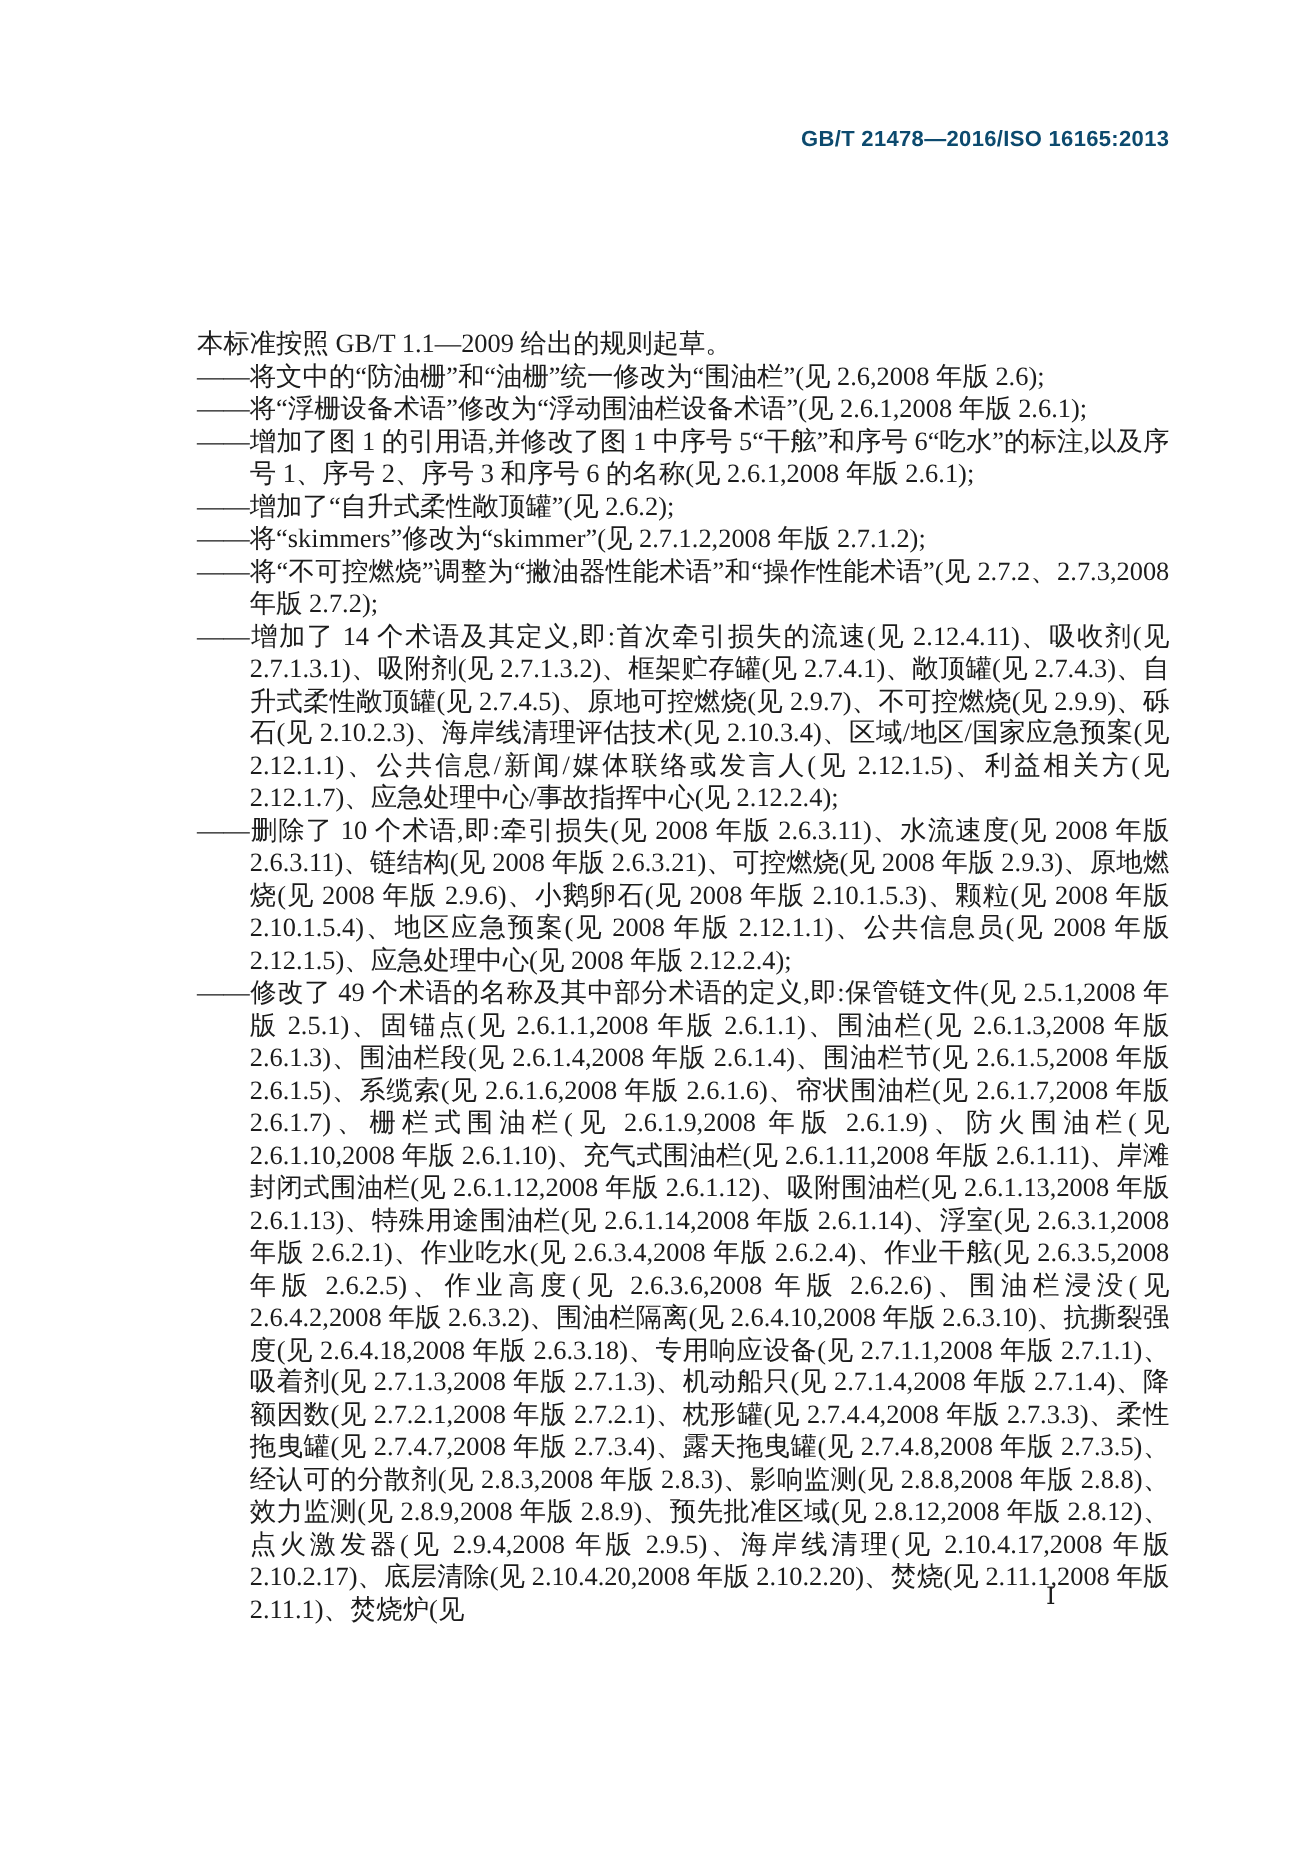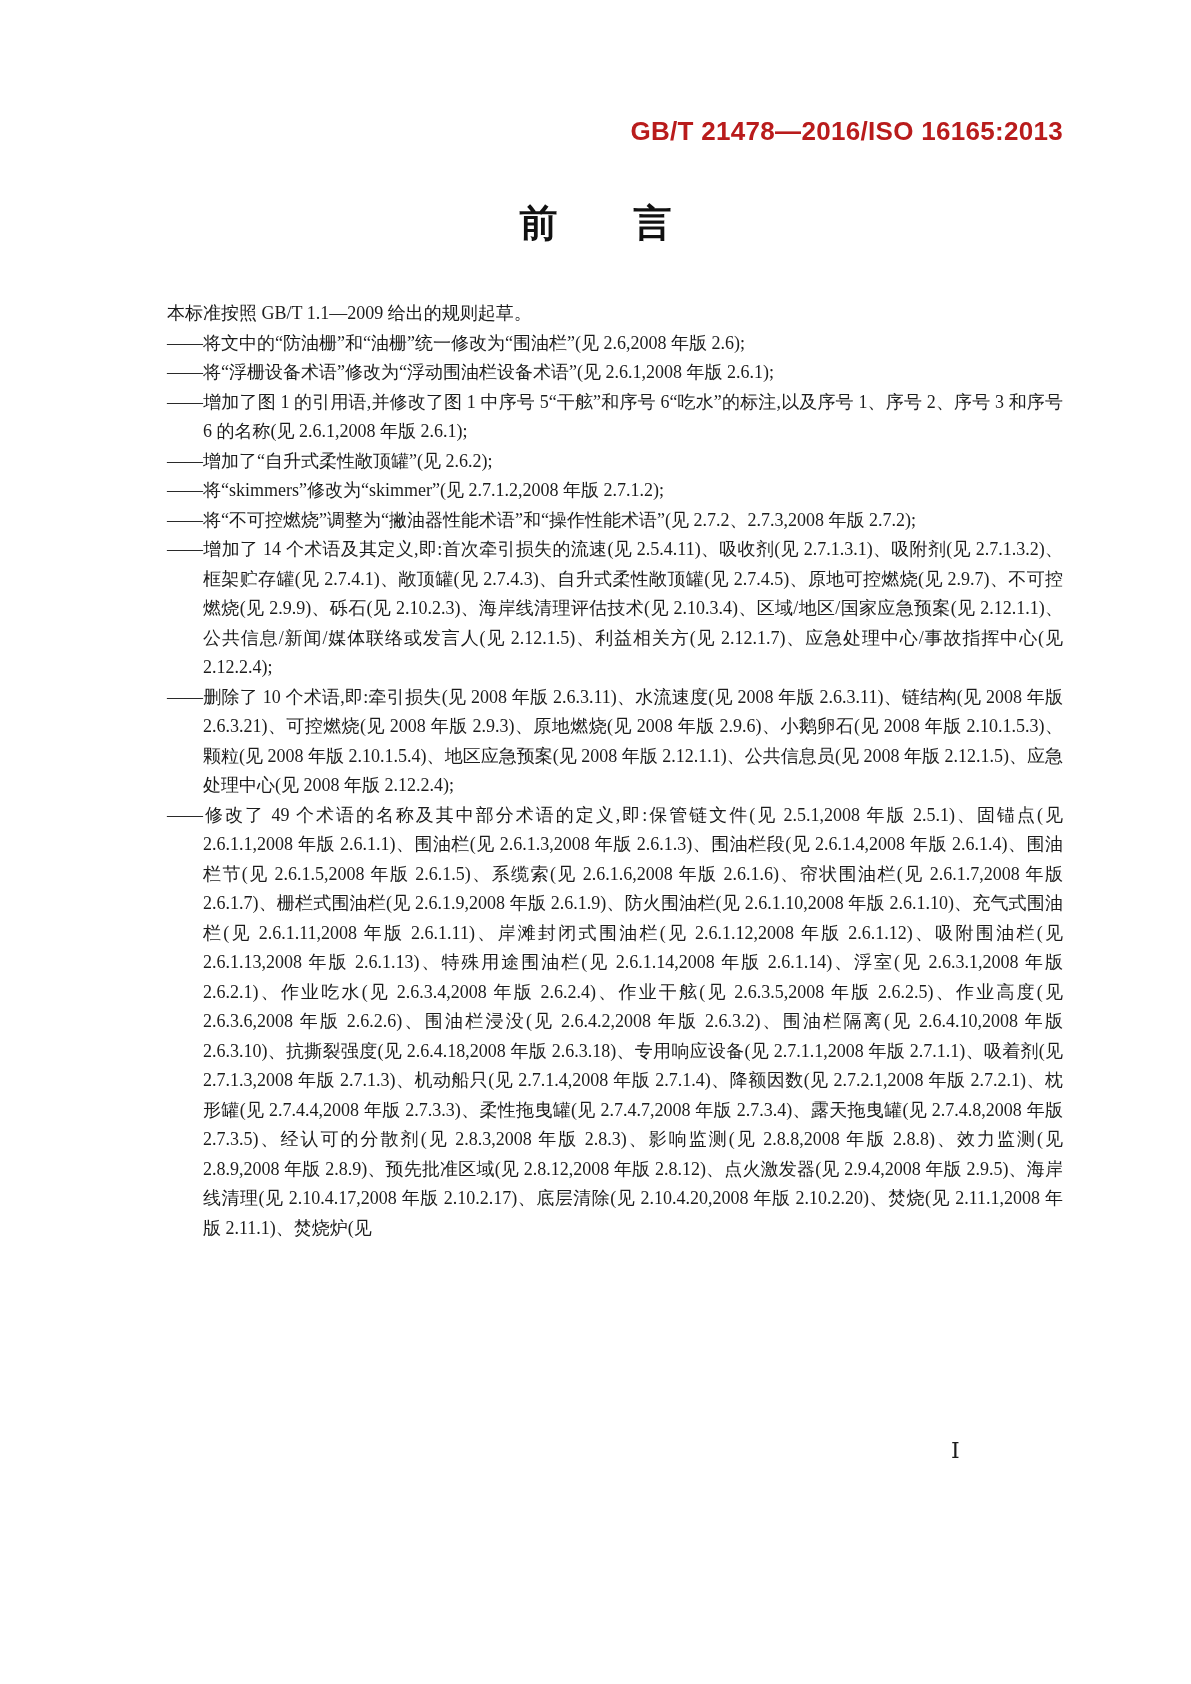--- a/index.html
+++ b/index.html
@@ -12,42 +12,42 @@
     color: #1c1c1c;
     font-family: "Liberation Serif", "DejaVu Serif", serif;
     overflow: hidden;
   }
   .std-header {
     position: absolute;
     top: 116px;
     right: 128px;
     font-family: "Liberation Sans", "DejaVu Sans", sans-serif;
     font-weight: 700;
-    font-size: 26px;
+    font-size: 20px;
     letter-spacing: 0.3px;
-    color: #b91c1c;
+    color: #0c4a6e;
     white-space: nowrap;
   }
   .doc-title {
     position: absolute;
     top: 198px;
     left: 0;
     width: 100%;
     text-align: center;
     font-family: "Liberation Sans", "DejaVu Sans", sans-serif;
     font-weight: 700;
     font-size: 38px;
     color: #111111;
   }
   .doc-body {
     position: absolute;
     top: 299px;
     left: 131px;
     width: 932px;
-    font-size: 18px;
+    font-size: 24px;
     line-height: 29.5px;
     text-align: justify;
     color: #1c1c1c;
   }
   .doc-body p { margin: 0; }
   .doc-body p.indent { text-indent: 2em; }
   .doc-body p.hang { padding-left: 4em; text-indent: -2em; }
   .page-num {
     position: absolute;
     top: 1438px;
@@ -56,30 +56,29 @@
     color: #1c1c1c;
   }
 </style>
 </head>
 <body>
 
 <div class="page">
 
   <div class="std-header">GB/T 21478—2016/ISO 16165:2013</div>
 
-  <h1 class="doc-title">前　　言</h1>
 
   <div class="doc-body">
     <p class="indent">本标准按照 GB/T 1.1—2009 给出的规则起草。</p>
     <p class="hang">——将文中的“防油栅”和“油栅”统一修改为“围油栏”(见 2.6,2008 年版 2.6);</p>
     <p class="hang">——将“浮栅设备术语”修改为“浮动围油栏设备术语”(见 2.6.1,2008 年版 2.6.1);</p>
     <p class="hang">——增加了图 1 的引用语,并修改了图 1 中序号 5“干舷”和序号 6“吃水”的标注,以及序号 1、序号 2、序号 3 和序号 6 的名称(见 2.6.1,2008 年版 2.6.1);</p>
     <p class="hang">——增加了“自升式柔性敞顶罐”(见 2.6.2);</p>
     <p class="hang">——将“skimmers”修改为“skimmer”(见 2.7.1.2,2008 年版 2.7.1.2);</p>
     <p class="hang">——将“不可控燃烧”调整为“撇油器性能术语”和“操作性能术语”(见 2.7.2、2.7.3,2008 年版 2.7.2);</p>
-    <p class="hang">——增加了 14 个术语及其定义,即:首次牵引损失的流速(见 2.5.4.11)、吸收剂(见 2.7.1.3.1)、吸附剂(见 2.7.1.3.2)、框架贮存罐(见 2.7.4.1)、敞顶罐(见 2.7.4.3)、自升式柔性敞顶罐(见 2.7.4.5)、原地可控燃烧(见 2.9.7)、不可控燃烧(见 2.9.9)、砾石(见 2.10.2.3)、海岸线清理评估技术(见 2.10.3.4)、区域/地区/国家应急预案(见 2.12.1.1)、公共信息/新闻/媒体联络或发言人(见 2.12.1.5)、利益相关方(见 2.12.1.7)、应急处理中心/事故指挥中心(见 2.12.2.4);</p>
+    <p class="hang">——增加了 14 个术语及其定义,即:首次牵引损失的流速(见 2.12.4.11)、吸收剂(见 2.7.1.3.1)、吸附剂(见 2.7.1.3.2)、框架贮存罐(见 2.7.4.1)、敞顶罐(见 2.7.4.3)、自升式柔性敞顶罐(见 2.7.4.5)、原地可控燃烧(见 2.9.7)、不可控燃烧(见 2.9.9)、砾石(见 2.10.2.3)、海岸线清理评估技术(见 2.10.3.4)、区域/地区/国家应急预案(见 2.12.1.1)、公共信息/新闻/媒体联络或发言人(见 2.12.1.5)、利益相关方(见 2.12.1.7)、应急处理中心/事故指挥中心(见 2.12.2.4);</p>
     <p class="hang">——删除了 10 个术语,即:牵引损失(见 2008 年版 2.6.3.11)、水流速度(见 2008 年版 2.6.3.11)、链结构(见 2008 年版 2.6.3.21)、可控燃烧(见 2008 年版 2.9.3)、原地燃烧(见 2008 年版 2.9.6)、小鹅卵石(见 2008 年版 2.10.1.5.3)、颗粒(见 2008 年版 2.10.1.5.4)、地区应急预案(见 2008 年版 2.12.1.1)、公共信息员(见 2008 年版 2.12.1.5)、应急处理中心(见 2008 年版 2.12.2.4);</p>
     <p class="hang">——修改了 49 个术语的名称及其中部分术语的定义,即:保管链文件(见 2.5.1,2008 年版 2.5.1)、固锚点(见 2.6.1.1,2008 年版 2.6.1.1)、围油栏(见 2.6.1.3,2008 年版 2.6.1.3)、围油栏段(见 2.6.1.4,2008 年版 2.6.1.4)、围油栏节(见 2.6.1.5,2008 年版 2.6.1.5)、系缆索(见 2.6.1.6,2008 年版 2.6.1.6)、帘状围油栏(见 2.6.1.7,2008 年版 2.6.1.7)、栅栏式围油栏(见 2.6.1.9,2008 年版 2.6.1.9)、防火围油栏(见 2.6.1.10,2008 年版 2.6.1.10)、充气式围油栏(见 2.6.1.11,2008 年版 2.6.1.11)、岸滩封闭式围油栏(见 2.6.1.12,2008 年版 2.6.1.12)、吸附围油栏(见 2.6.1.13,2008 年版 2.6.1.13)、特殊用途围油栏(见 2.6.1.14,2008 年版 2.6.1.14)、浮室(见 2.6.3.1,2008 年版 2.6.2.1)、作业吃水(见 2.6.3.4,2008 年版 2.6.2.4)、作业干舷(见 2.6.3.5,2008 年版 2.6.2.5)、作业高度(见 2.6.3.6,2008 年版 2.6.2.6)、围油栏浸没(见 2.6.4.2,2008 年版 2.6.3.2)、围油栏隔离(见 2.6.4.10,2008 年版 2.6.3.10)、抗撕裂强度(见 2.6.4.18,2008 年版 2.6.3.18)、专用响应设备(见 2.7.1.1,2008 年版 2.7.1.1)、吸着剂(见 2.7.1.3,2008 年版 2.7.1.3)、机动船只(见 2.7.1.4,2008 年版 2.7.1.4)、降额因数(见 2.7.2.1,2008 年版 2.7.2.1)、枕形罐(见 2.7.4.4,2008 年版 2.7.3.3)、柔性拖曳罐(见 2.7.4.7,2008 年版 2.7.3.4)、露天拖曳罐(见 2.7.4.8,2008 年版 2.7.3.5)、经认可的分散剂(见 2.8.3,2008 年版 2.8.3)、影响监测(见 2.8.8,2008 年版 2.8.8)、效力监测(见 2.8.9,2008 年版 2.8.9)、预先批准区域(见 2.8.12,2008 年版 2.8.12)、点火激发器(见 2.9.4,2008 年版 2.9.5)、海岸线清理(见 2.10.4.17,2008 年版 2.10.2.17)、底层清除(见 2.10.4.20,2008 年版 2.10.2.20)、焚烧(见 2.11.1,2008 年版 2.11.1)、焚烧炉(见</p>
   </div>
 
   <div class="page-num">Ⅰ</div>
 
 </div>
 
 </body></html>

